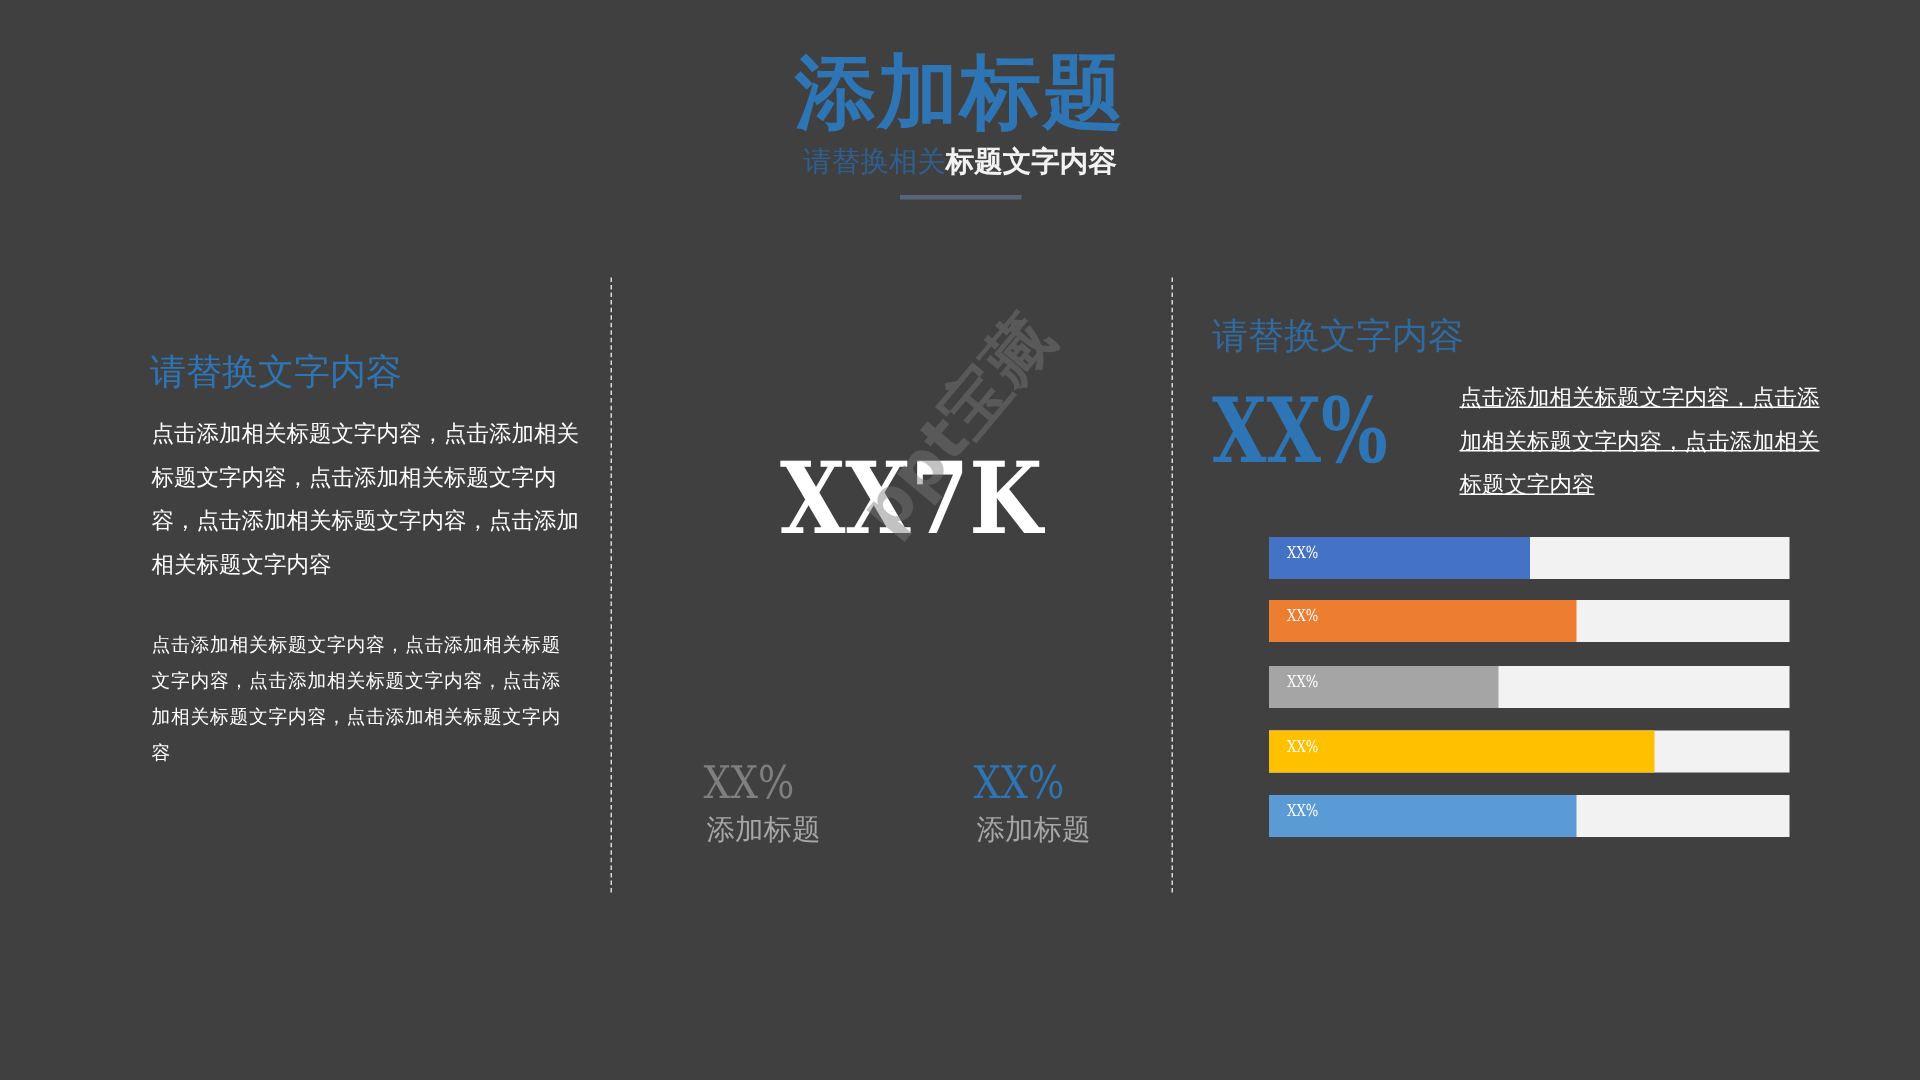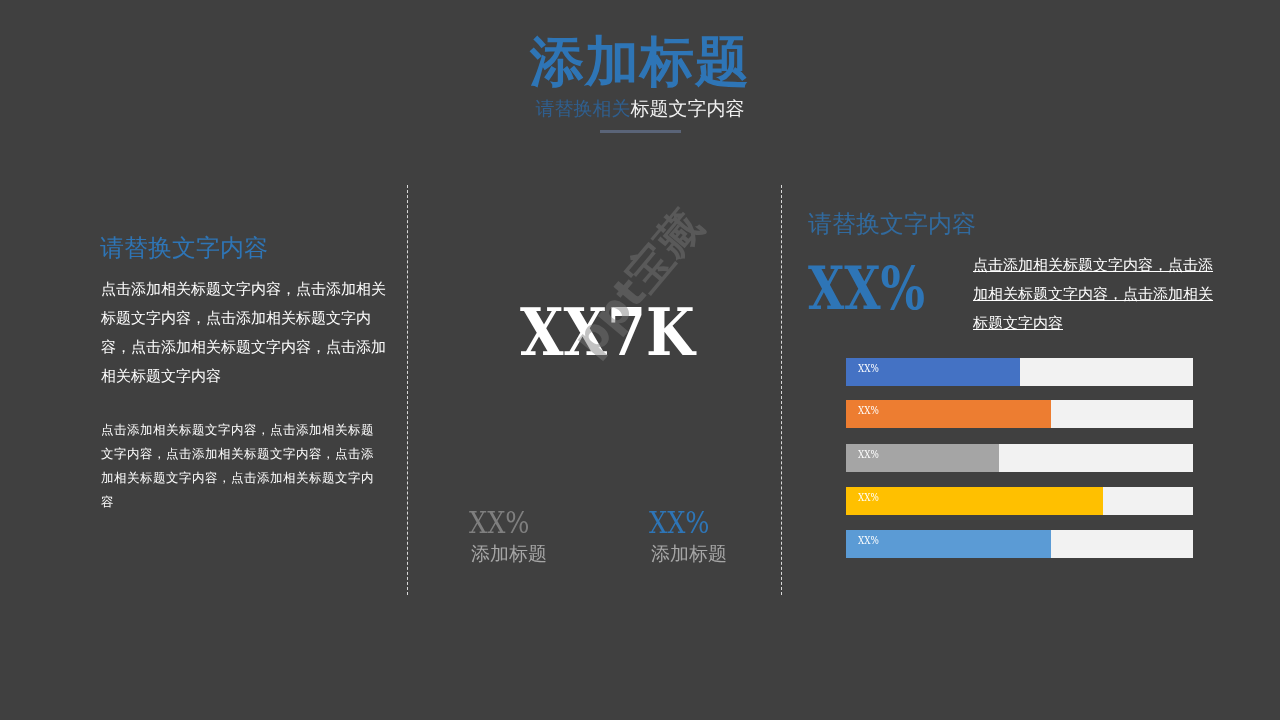--- a/index.html
+++ b/index.html
@@ -14,21 +14,21 @@
       left: 0; width: 1280px; top: 28px; text-align: center;
       font-family: "DejaVu Serif", "Liberation Serif", serif;
       font-size: 54px; font-weight: bold; color: #2e75b6; line-height: 66px;
       letter-spacing: 1px;
     }
     .subtitle {
       left: 0; width: 1280px; top: 95px; text-align: center;
       font-size: 19px; line-height: 26px;
     }
     .subtitle .dim { color: #2f5f8f; }
-    .subtitle .bright { color: #f2f2f2; }
+    .subtitle .bright { color: #f2f2f2; font-weight: bold; }
     .underline {
       left: 600px; top: 130px; width: 81px; height: 3px; background: #5a6478;
     }
     .divider {
       top: 185px; height: 410px; width: 0;
       border-left: 1px dashed #d9d9d9;
     }
     .left-heading {
       left: 100px; top: 232px; font-size: 24px; color: #2e75b6; line-height: 32px;
       font-family: "DejaVu Serif", "Liberation Serif", serif;

